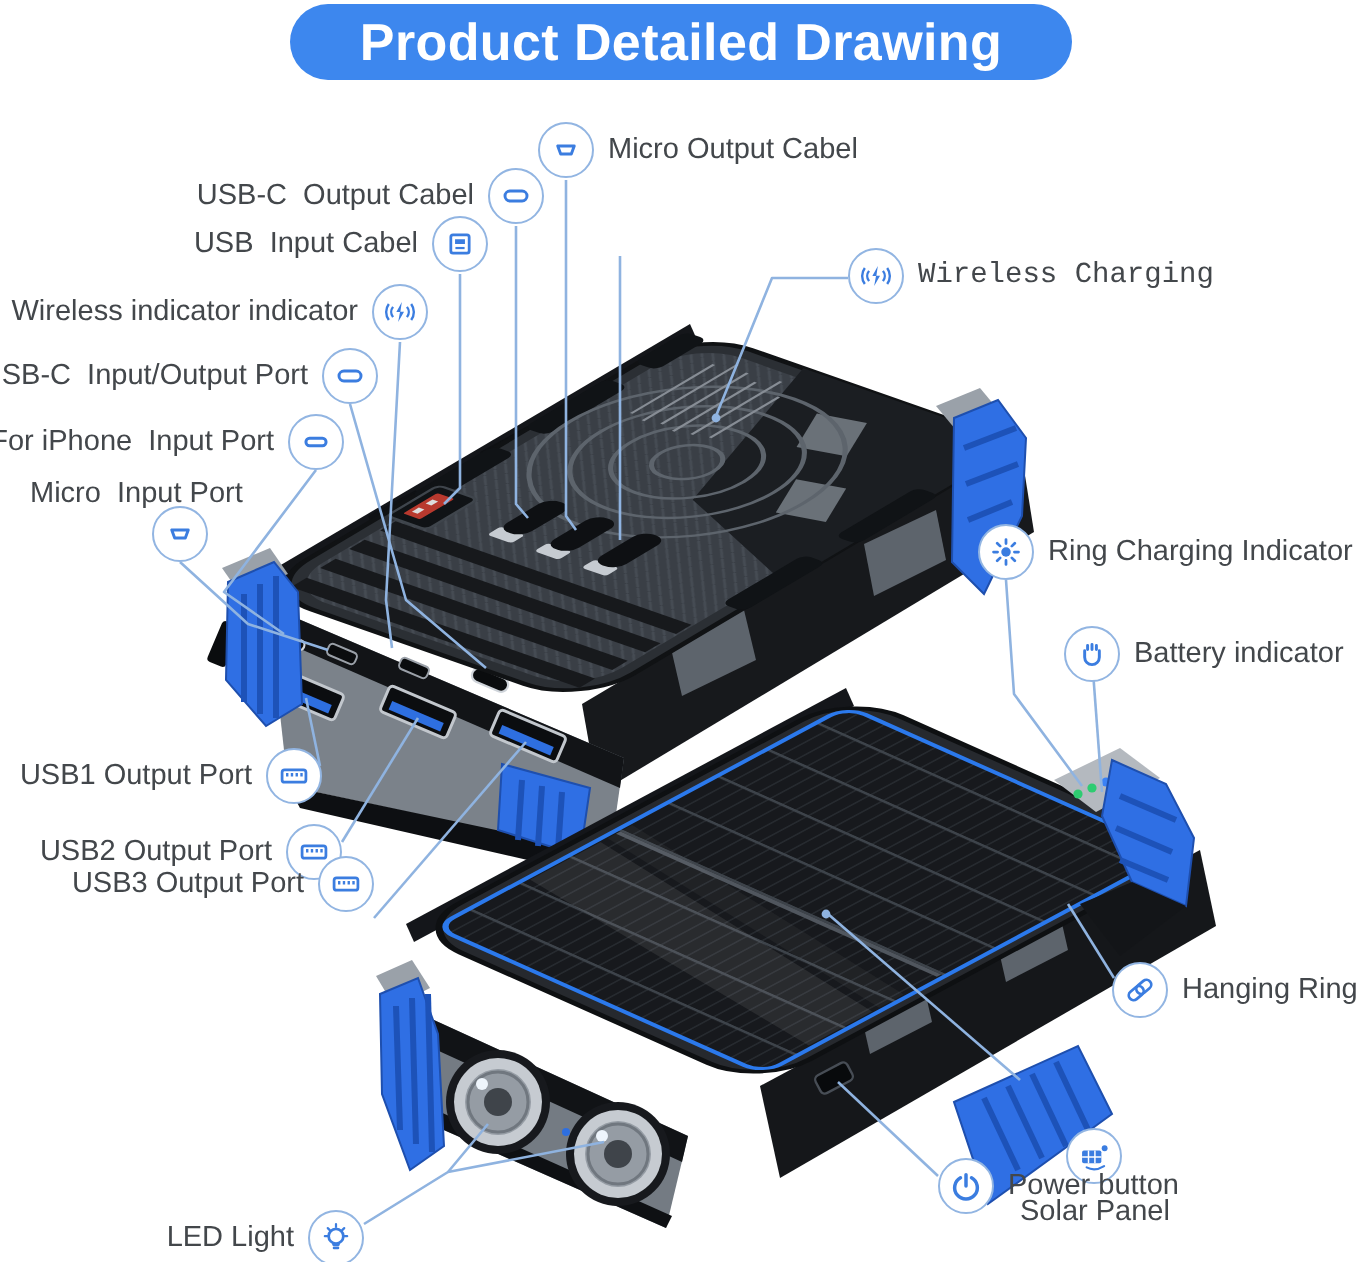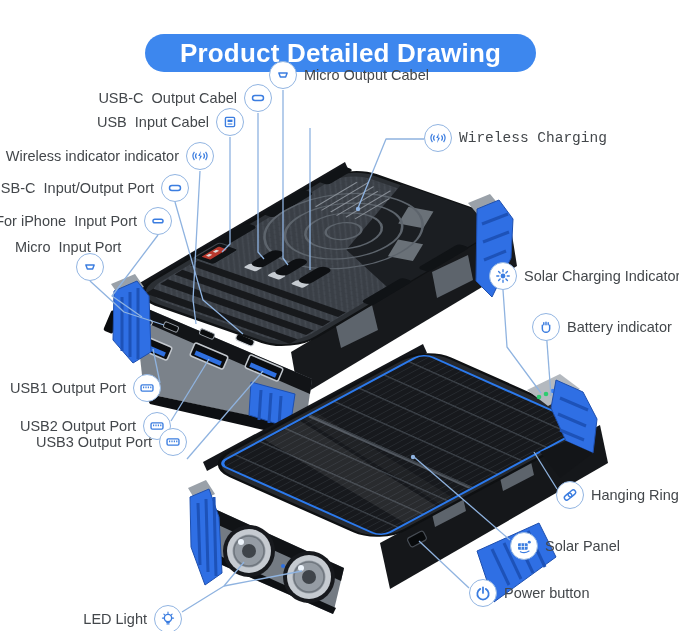--- a/index.html
+++ b/index.html
@@ -4,21 +4,21 @@
 <style>
   html,body{margin:0;padding:0;}
   body{
     width:679px;height:631px;position:relative;overflow:hidden;
     background:#ffffff;font-family:"Liberation Sans",sans-serif;
   }
   #stage{position:absolute;inset:0;}
   .title-pill{
     position:absolute;left:145px;top:2px;width:391px;height:38px;
     background:#3d87ee;border-radius:19px;display:flex;align-items:center;justify-content:center;
-    color:#ffffff;font-size:26px;font-weight:700;letter-spacing:.2px;margin-top:32px;
+    color:#ffffff;font-size:26px;font-weight:700;letter-spacing:.2px;
   }
   .lbl{
     position:absolute;display:flex;align-items:center;gap:7px;height:28px;
     font-size:14.5px;color:#43474b;
   }
   .lbl .txt{white-space:pre;line-height:1;}
   .ic{
     width:28px;height:28px;box-sizing:border-box;border:1.4px solid #92b5e2;border-radius:50%;
     background:#fff;display:flex;align-items:center;justify-content:center;flex:0 0 28px;
   }
@@ -338,21 +338,21 @@
       </svg>
 </div>
 
 <div class="lbl" style="left:489px;top:262px;">
   <span class="ic">
     <svg width="22" height="22" viewBox="0 0 24 24">
           <circle cx="12" cy="12" r="2.6" fill="#3b7de0"></circle>
           <path d="M12,5.2 V7.4 M12,16.6 V18.8 M5.2,12 H7.4 M16.6,12 H18.8 M7.2,7.2 L8.8,8.8 M15.2,15.2 L16.8,16.8 M16.8,7.2 L15.2,8.8 M8.8,15.2 L7.2,16.8" stroke="#3b7de0" stroke-width="1.5" stroke-linecap="round"></path>
         </svg>
   </span>
-  <span class="txt">Solar Charging Indicator</span>
+  <span class="txt">Ring Charging Indicator</span>
 </div>
 
 <div class="lbl" style="left:532px;top:313px;">
   <span class="ic">
     <svg width="22" height="22" viewBox="0 0 24 24">
           <path d="M8,10.2 v3.6 a4,4 0 0 0 8,0 v-3.6" fill="none" stroke="#3b7de0" stroke-width="1.6" stroke-linecap="round"></path>
           <path d="M9.6,7.4 v2.2 M12,6.8 v2.8 M14.4,7.4 v2.2" stroke="#3b7de0" stroke-width="1.6" stroke-linecap="round"></path>
         </svg>
   </span>
   <span class="txt">Battery indicator</span>
@@ -391,21 +391,21 @@
     <svg width="22" height="22" viewBox="0 0 24 24">
           <g transform="rotate(-40 12 12)" fill="none" stroke="#3b7de0" stroke-width="1.5">
             <rect x="4.8" y="9.4" width="9" height="5.2" rx="2.6"></rect>
             <rect x="10.2" y="9.4" width="9" height="5.2" rx="2.6"></rect>
           </g>
         </svg>
   </span>
   <span class="txt">Hanging Ring</span>
 </div>
 
-<div class="lbl" style="left:510px;top:532px;">
+<div class="lbl" style="left:510px;top:564px;flex-direction:column;">
   <span class="ic">
     <svg width="22" height="22" viewBox="0 0 24 24">
           <rect x="5.5" y="9" width="10.5" height="7" rx="1" fill="#3b7de0"></rect>
           <path d="M5.5,12.5 H16 M9,9 V16 M12.5,9 V16" stroke="#ffffff" stroke-width="0.8"></path>
           <circle cx="17.8" cy="7.8" r="1.6" fill="#3b7de0"></circle>
           <path d="M8,18.2 Q12.5,20.6 17.5,17.5" fill="none" stroke="#3b7de0" stroke-width="1.2" stroke-linecap="round"></path>
         </svg>
   </span>
   <span class="txt">Solar Panel</span>
 </div>

